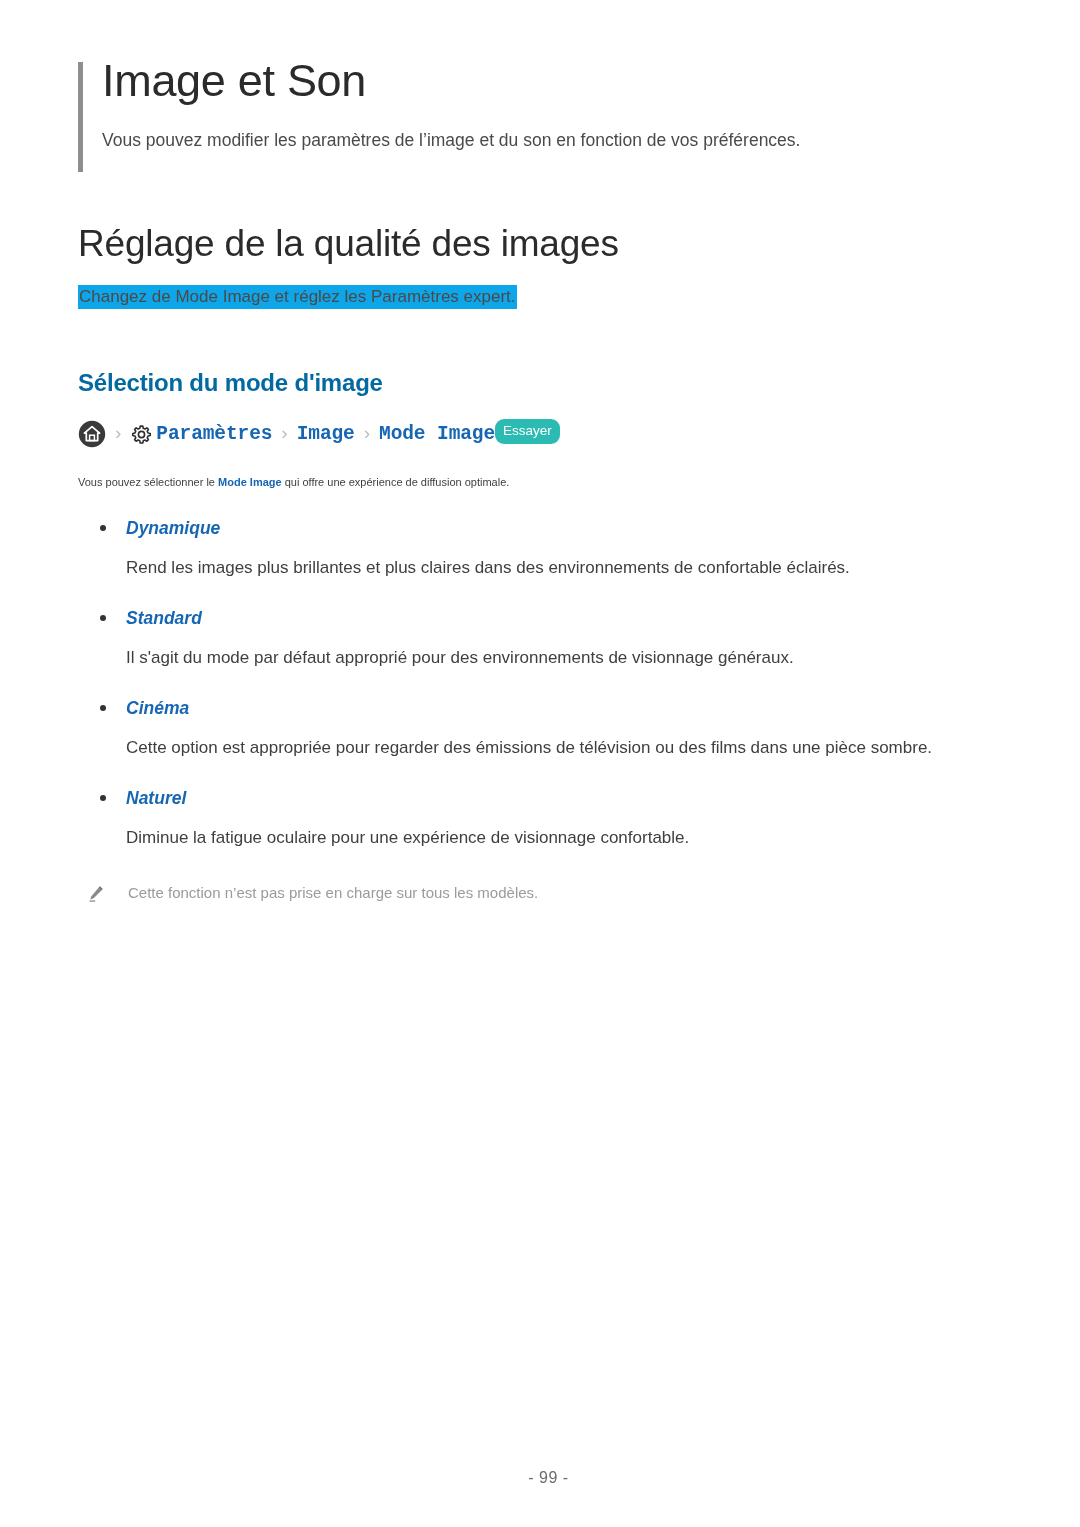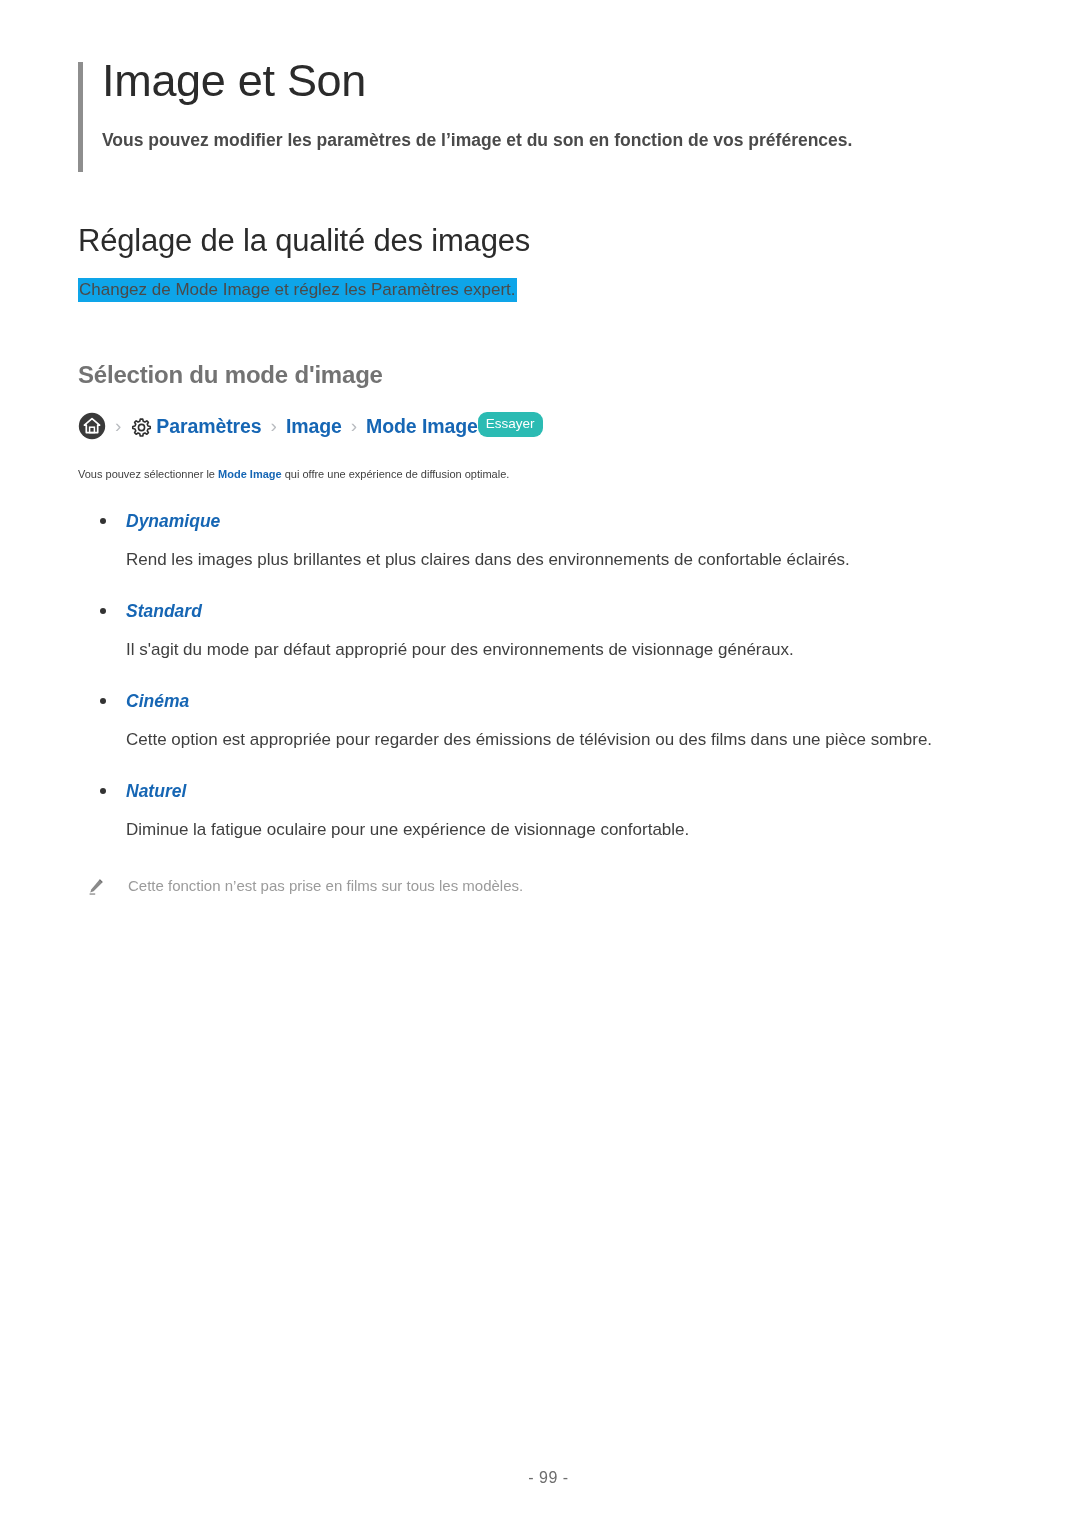--- a/index.html
+++ b/index.html
@@ -43,28 +43,28 @@
     font-size: 45px;
     line-height: 1.12;
     font-weight: 400;
     letter-spacing: -0.3px;
     color: #2b2b2b;
   }
   .page-subtitle {
     margin: 22px 0 0 0;
     font-size: 17.5px;
     line-height: 1.45;
-    font-weight: 700;
+    font-weight: 400;
     color: #4a4a4a;
   }
 
   
   .section-heading {
     margin: 68px 0 0 0;
-    font-size: 31px;
+    font-size: 37px;
     line-height: 1.2;
     font-weight: 400;
     letter-spacing: -0.2px;
     color: #2b2b2b;
   }
   .section-desc {
     margin: 18px 0 0 0;
     font-size: 17px;
     line-height: 1.5;
     color: #4a4a4a;
@@ -74,21 +74,21 @@
     padding: 2px 1px 3px 1px;
   }
 
   
   .sub-heading {
     margin: 58px 0 0 0;
     font-size: 24px;
     line-height: 1.25;
     font-weight: 700;
     letter-spacing: -0.2px;
-    color: #737373;
+    color: #0369a1;
   }
 
   
   .breadcrumb {
     margin-top: 22px;
     display: flex;
     align-items: center;
     flex-wrap: wrap;
     gap: 0;
     font-size: 19.5px;
@@ -118,20 +118,21 @@
     margin: 0 9px;
     line-height: 1;
     position: relative;
     top: -1px;
   }
   .crumb-link {
     color: #1666b4;
     font-weight: 700;
     letter-spacing: -0.1px;
     white-space: nowrap;
+    font-family: Liberation Mono, monospace;
   }
   .try-badge {
     display: inline-block;
     background: #2bbbb3;
     color: #ffffff;
     font-size: 13.5px;
     font-weight: 400;
     line-height: 1;
     padding: 5px 8px 6px 8px;
     border-radius: 9px;
@@ -326,18 +327,18 @@
   </ul>
 
   <div class="footnote">
     <span class="pencil-icon">
       <svg width="20" height="20" viewBox="0 0 20 20" aria-hidden="true">
         <path d="M13.6 2.6 L16.4 5.4 L7.6 14.2 L4.2 15.6 L5.4 12.2 Z" fill="#8a8a8a"></path>
         <path d="M13.6 2.6 L16.4 5.4" stroke="#6f6f6f" stroke-width="1.2"></path>
         <rect x="3.6" y="16.4" width="5.6" height="1.3" fill="#8a8a8a"></rect>
       </svg>
     </span>
-    <p class="footnote-text">Cette fonction n’est pas prise en films sur tous les modèles.</p>
+    <p class="footnote-text">Cette fonction n’est pas prise en charge sur tous les modèles.</p>
   </div>
 
   <div class="page-footer">- 99 -</div>
 
 </div>
 
 </body></html>

